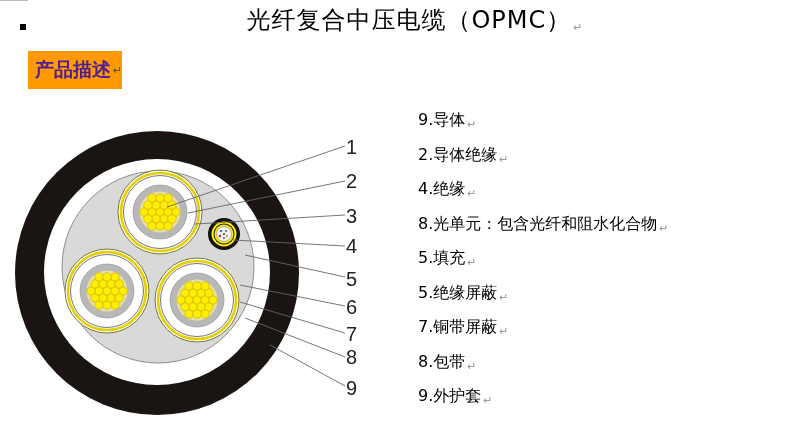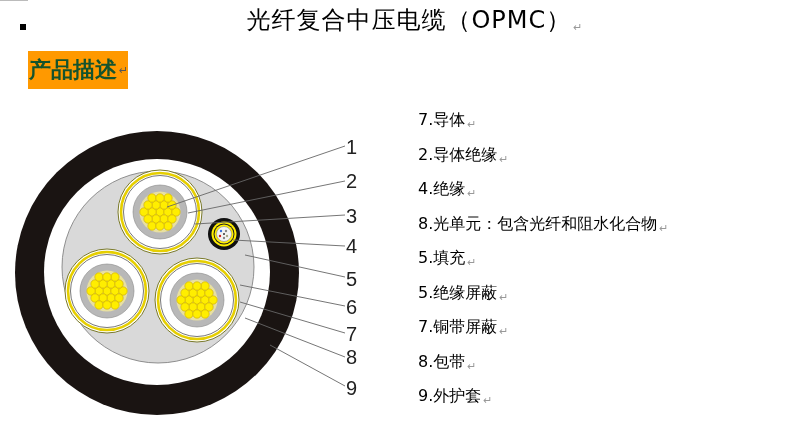--- a/index.html
+++ b/index.html
@@ -6,21 +6,21 @@
   body { width: 810px; height: 433px; position: relative; overflow: hidden;
          font-family: "DejaVu Sans", "Liberation Sans", sans-serif; color: #000; }
   .topline { position: absolute; left: 0; top: 0; width: 28px; height: 1px; background: #bbb; }
   .bullet { position: absolute; left: 20px; top: 24px; width: 6px; height: 6px; background: #000; }
   .title { position: absolute; left: 0; width: 810px; top: 4px; text-align: center;
            font-size: 24px; letter-spacing: 1px; white-space: nowrap; }
   .title .t { padding-left: 20px; }
   .mark { color: #999; font-size: 11px; margin-left: 2px; vertical-align: -3px; }
   .section { position: absolute; left: 28px; top: 51px; height: 38px; background: #FF9900;
              display: flex; align-items: center; padding: 0 0 0 0; }
-  .section span.lbl { color: #14532d; font-weight: bold; font-size: 22px; letter-spacing: 0px; padding: 0 0 0 1px; }
+  .section span.lbl { color: #4c1d95; font-weight: bold; font-size: 19px; letter-spacing: 0px; padding: 0 0 0 7px; }
   .section .mark { color: #555; }
   .diagram { position: absolute; left: 0; top: 110px; width: 380px; height: 320px; }
   .legend { position: absolute; left: 418px; top: 105px; }
   .legend .item { position: absolute; left: 0; white-space: nowrap; font-size: 16px; height: 22px; line-height: 22px; }
 </style>
 </head>
 <body>
 
 <div class="topline"></div>
 <div class="bullet"></div>
@@ -108,21 +108,21 @@
     <text x="346" y="253">4</text>
     <text x="346" y="286">5</text>
     <text x="346" y="314">6</text>
     <text x="346" y="341">7</text>
     <text x="346" y="364">8</text>
     <text x="346" y="395">9</text>
   </g>
 </svg>
 
 <div class="legend">
-  <div class="item" style="top:4px"><span>7.导体</span><span class="mark">↵</span></div>
+  <div class="item" style="top:4px"><span>9.导体</span><span class="mark">↵</span></div>
   <div class="item" style="top:39px"><span>2.导体绝缘</span><span class="mark">↵</span></div>
   <div class="item" style="top:73px"><span>4.绝缘</span><span class="mark">↵</span></div>
   <div class="item" style="top:108px"><span>8.光单元：包含光纤和阻水化合物</span><span class="mark">↵</span></div>
   <div class="item" style="top:142px"><span>5.填充</span><span class="mark">↵</span></div>
   <div class="item" style="top:177px"><span>5.绝缘屏蔽</span><span class="mark">↵</span></div>
   <div class="item" style="top:211px"><span>7.铜带屏蔽</span><span class="mark">↵</span></div>
   <div class="item" style="top:246px"><span>8.包带</span><span class="mark">↵</span></div>
   <div class="item" style="top:280px"><span>9.外护套</span><span class="mark">↵</span></div>
 </div>
 

